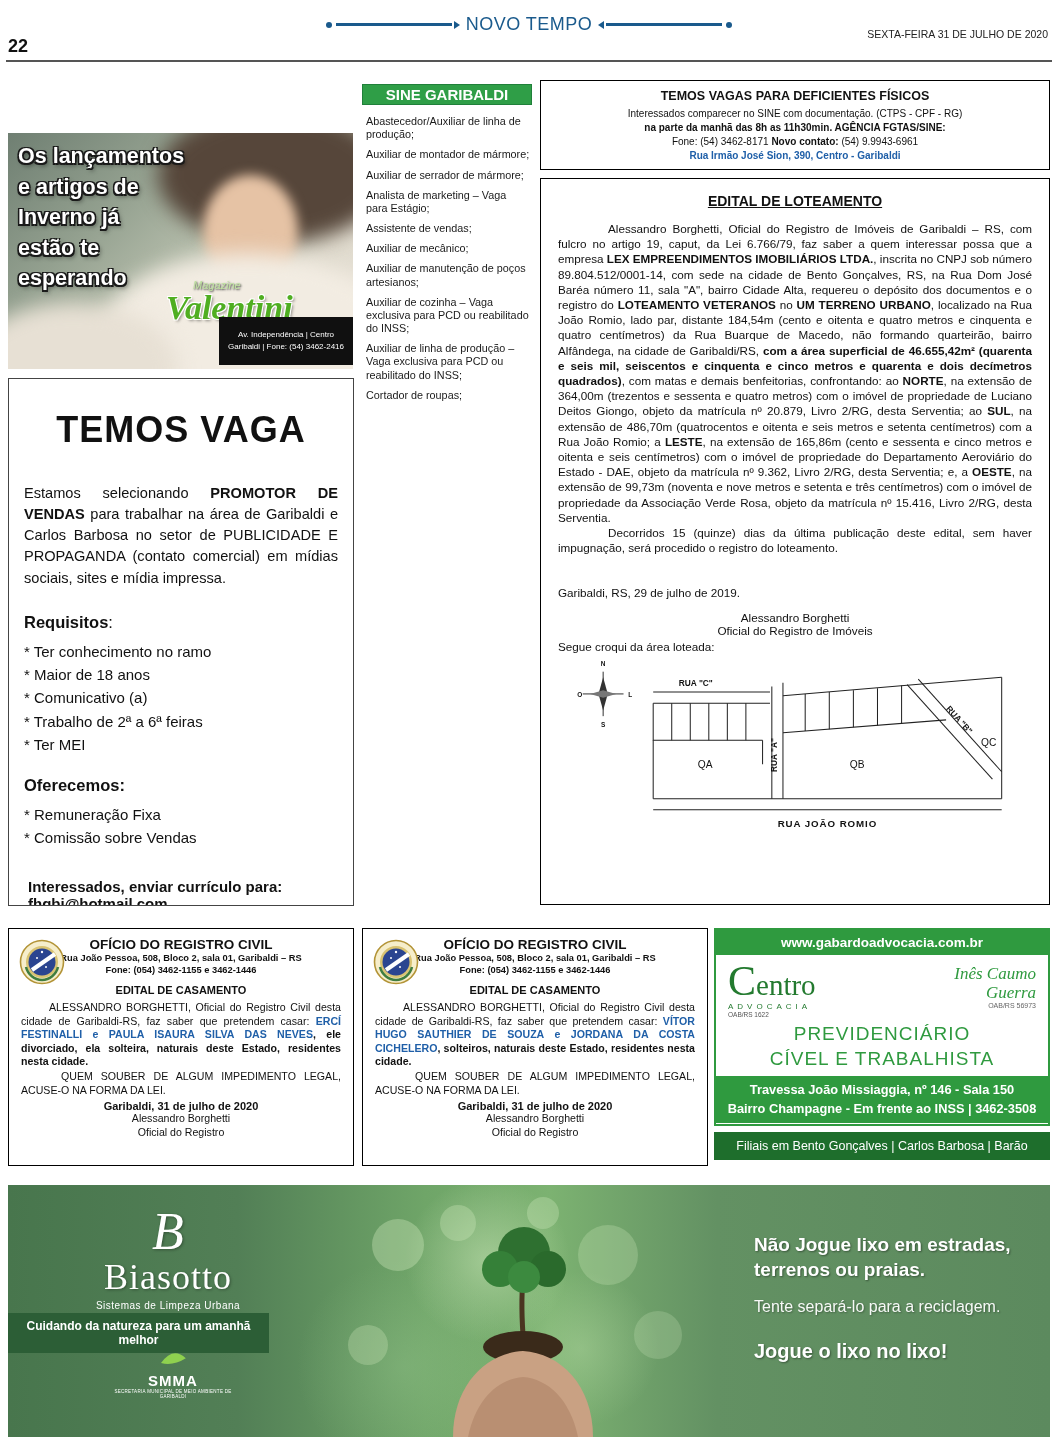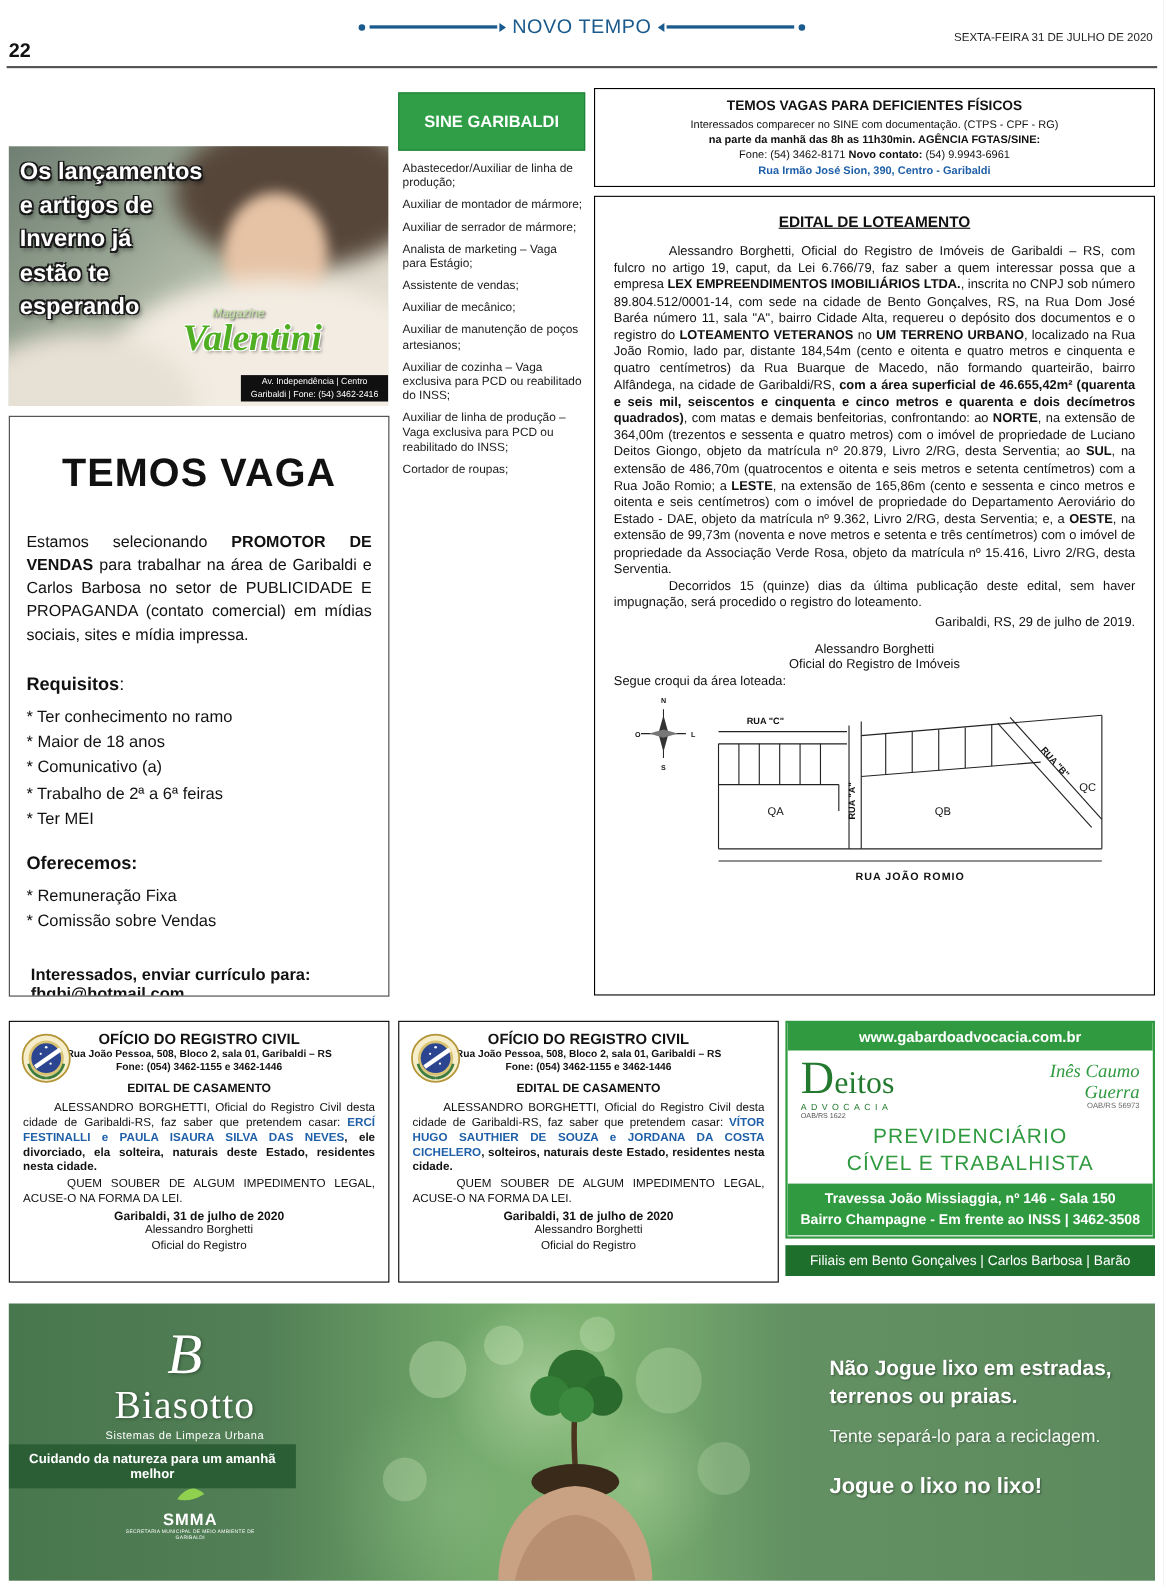--- a/index.html
+++ b/index.html
@@ -26,40 +26,40 @@
   .val-hair{left:150px;top:-25px;width:230px;height:135px;background:#56463a;}
   .val-face{left:195px;top:42px;width:95px;height:112px;background:#e6c3a5;filter:blur(6px);}
   .val-fur{left:90px;top:120px;width:300px;height:170px;background:#f2ece2;}
   .val-fur2{left:-40px;top:170px;width:210px;height:130px;background:#e7e0d4;}
   .val-headline{position:absolute;left:10px;top:8px;}
   .val-line{font-size:21.5px;font-weight:bold;color:#fff;line-height:1.42;
             text-shadow:-1.5px -1.5px 0 #1a1a1a,1.5px -1.5px 0 #1a1a1a,-1.5px 1.5px 0 #1a1a1a,1.5px 1.5px 0 #1a1a1a,2px 3px 4px rgba(0,0,0,.5);}
   .val-magazine{position:absolute;left:185px;top:146px;font-size:11px;color:#bfe3a0;font-style:italic;text-shadow:1px 1px 2px #333;}
   .val-brand{position:absolute;left:158px;top:156px;font-family:"Liberation Serif",serif;font-style:italic;font-weight:bold;font-size:34px;color:#4fae21;
              text-shadow:-1px -1px 0 #fff,1px -1px 0 #fff,-1px 1px 0 #fff,1px 1px 0 #fff,2px 2px 3px rgba(0,0,0,.4);}
-  .val-addr{position:absolute;right:0;bottom:4px;background:#101010;color:#fff;font-size:8px;line-height:1.5;padding:0 9px;text-align:center;}
+  .val-addr{position:absolute;right:0;bottom:4px;background:#101010;color:#fff;font-size:8px;line-height:1.5;padding:12px 9px;text-align:center;}
 
   
   .sine{position:absolute;left:362px;top:84px;width:170px;}
-  .sine-header{background:#2f9e47;color:#fff;font-weight:bold;font-size:15px;text-align:center;padding:17px 2px;border:1px solid #20803a;}
+  .sine-header{background:#2f9e47;color:#fff;font-weight:bold;font-size:15px;text-align:center;padding:1px 2px;border:1px solid #20803a;}
   .sine-list{padding:10px 2px 0 4px;}
   .sine-job{font-size:10.8px;line-height:1.22;margin-bottom:7px;color:#1a1a1a;}
 
   
   .defbox{position:absolute;left:540px;top:80px;width:510px;height:90px;border:1.5px solid #000;text-align:center;padding:8px 10px;box-sizing:border-box;}
   .defbox .t{font-weight:bold;font-size:12.5px;margin-bottom:4px;}
   .defbox .l{font-size:10px;line-height:1.4;}
   .defbox .l2{font-weight:bold;}
   .defbox .l4{font-weight:bold;color:#1f5fa8;}
 
   
   .edital{position:absolute;left:540px;top:178px;width:510px;height:727px;border:1.5px solid #000;padding:12px 17px;box-sizing:border-box;overflow:hidden;}
   .edital-title{text-align:center;font-weight:bold;font-size:14px;text-decoration:underline;margin:2px 0 12px;}
   .edital p.ebody{font-size:11.7px;line-height:1.3;text-align:justify;text-indent:50px;margin:0;}
-  .edital .dateline{text-align:right;font-size:11.7px;margin-top:4px;}
+  .edital .dateline{text-align:left;font-size:11.7px;margin-top:31px;}
   .edital .sig{text-align:center;font-size:11.7px;margin-top:12px;}
   .edital .sigrole{text-align:center;font-size:11.7px;}
   .edital .croqui-caption{font-size:11.7px;margin-top:3px;}
   .croqui{display:block;margin:2px auto 0;width:452px;height:190px;}
   .croqui text{font-family:"Liberation Sans",sans-serif;fill:#111;}
   .croqui .mt{font-size:7px;font-weight:bold;}
   .croqui .ml{font-size:9px;font-weight:bold;}
   .croqui .mb{font-size:11px;}
   .croqui .mr{font-size:10.5px;font-weight:bold;letter-spacing:1px;}
 
@@ -306,21 +306,21 @@
     <p class="reg-imp">QUEM SOUBER DE ALGUM IMPEDIMENTO LEGAL, ACUSE-O NA FORMA DA LEI.</p>
     <div class="reg-date">Garibaldi, 31 de julho de 2020</div>
     <div class="reg-sig">Alessandro Borghetti</div>
     <div class="reg-sig">Oficial do Registro</div>
   </section>
 
   <section class="gab">
     <div class="gab-url">www.gabardoadvocacia.com.br</div>
     <div class="gab-logo-row">
       <div>
-        <span class="gab-brand-name">Deitos</span>
+        <span class="gab-brand-name">Centro</span>
         <div class="gab-brand-sub">ADVOCACIA</div>
         <div class="gab-brand-oab">OAB/RS 1622</div>
       </div>
       <div class="gab-lawyer">
         <div>Inês Caumo</div>
         <div>Guerra</div>
         <div class="gab-lawyer-oab">OAB/RS 56973</div>
       </div>
     </div>
     <div class="gab-services">

